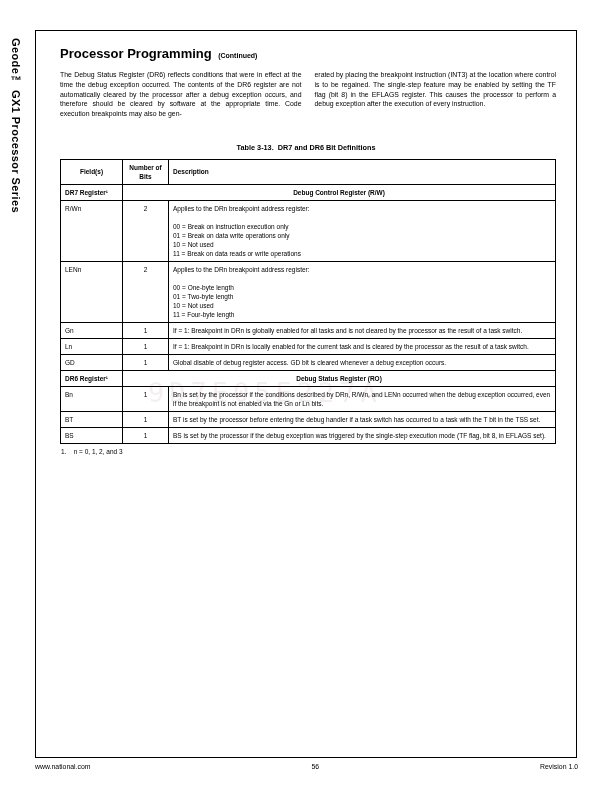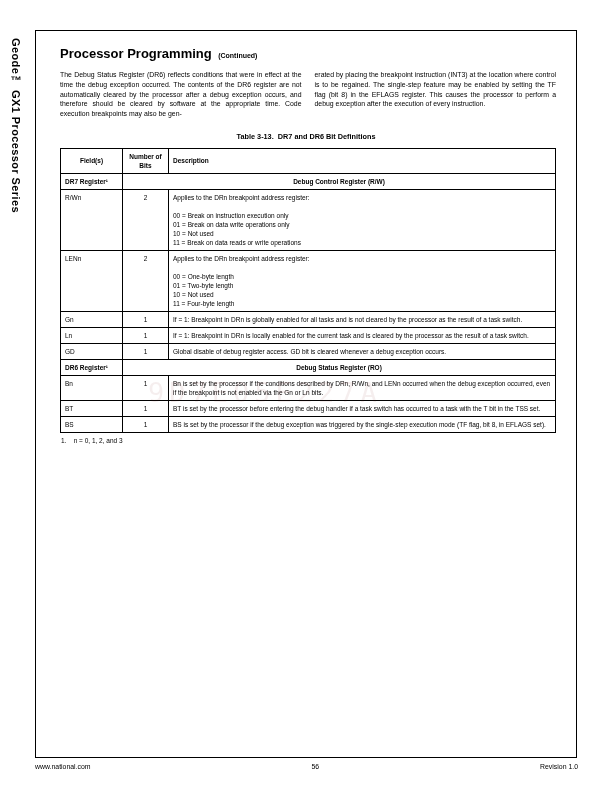--- a/index.html
+++ b/index.html
@@ -15,21 +15,21 @@
   }
   .frame {
     position:absolute; left:35px; top:30px; width:542px; height:728px;
     border:1.5px solid #000; box-sizing:border-box;
   }
   .heading { margin:13px 0 0 24px; }
   .heading-main { font-size:13px; font-weight:bold; }
   .heading-cont { font-size:7px; font-weight:bold; margin-left:2px; }
   .body-cols { display:flex; gap:13px; margin:8px 20px 0 24px; }
   .body-col { flex:1; margin:0; font-size:6.9px; line-height:1.42; text-align:justify; }
-  .table-title { text-align:center; font-weight:bold; font-size:7.3px; margin-top:13px; white-space:pre; }
+  .table-title { text-align:center; font-weight:bold; font-size:7.3px; margin-top:24px; white-space:pre; }
   .bit-table { border-collapse:collapse; margin:7px 0 0 24px; width:496px; table-layout:fixed; }
   .bit-table th, .bit-table td {
     border:1px solid #000; font-size:6.5px; line-height:9px;
     padding:3px 4px; vertical-align:top; word-wrap:break-word;
   }
   .bit-table th { font-weight:bold; text-align:center; vertical-align:middle; }
   .bit-table th.th-desc { text-align:left; }
   .c-field { width:62px; } .c-bits { width:46px; }
   td.b { text-align:center; }
   td.d { white-space:pre-line; }

